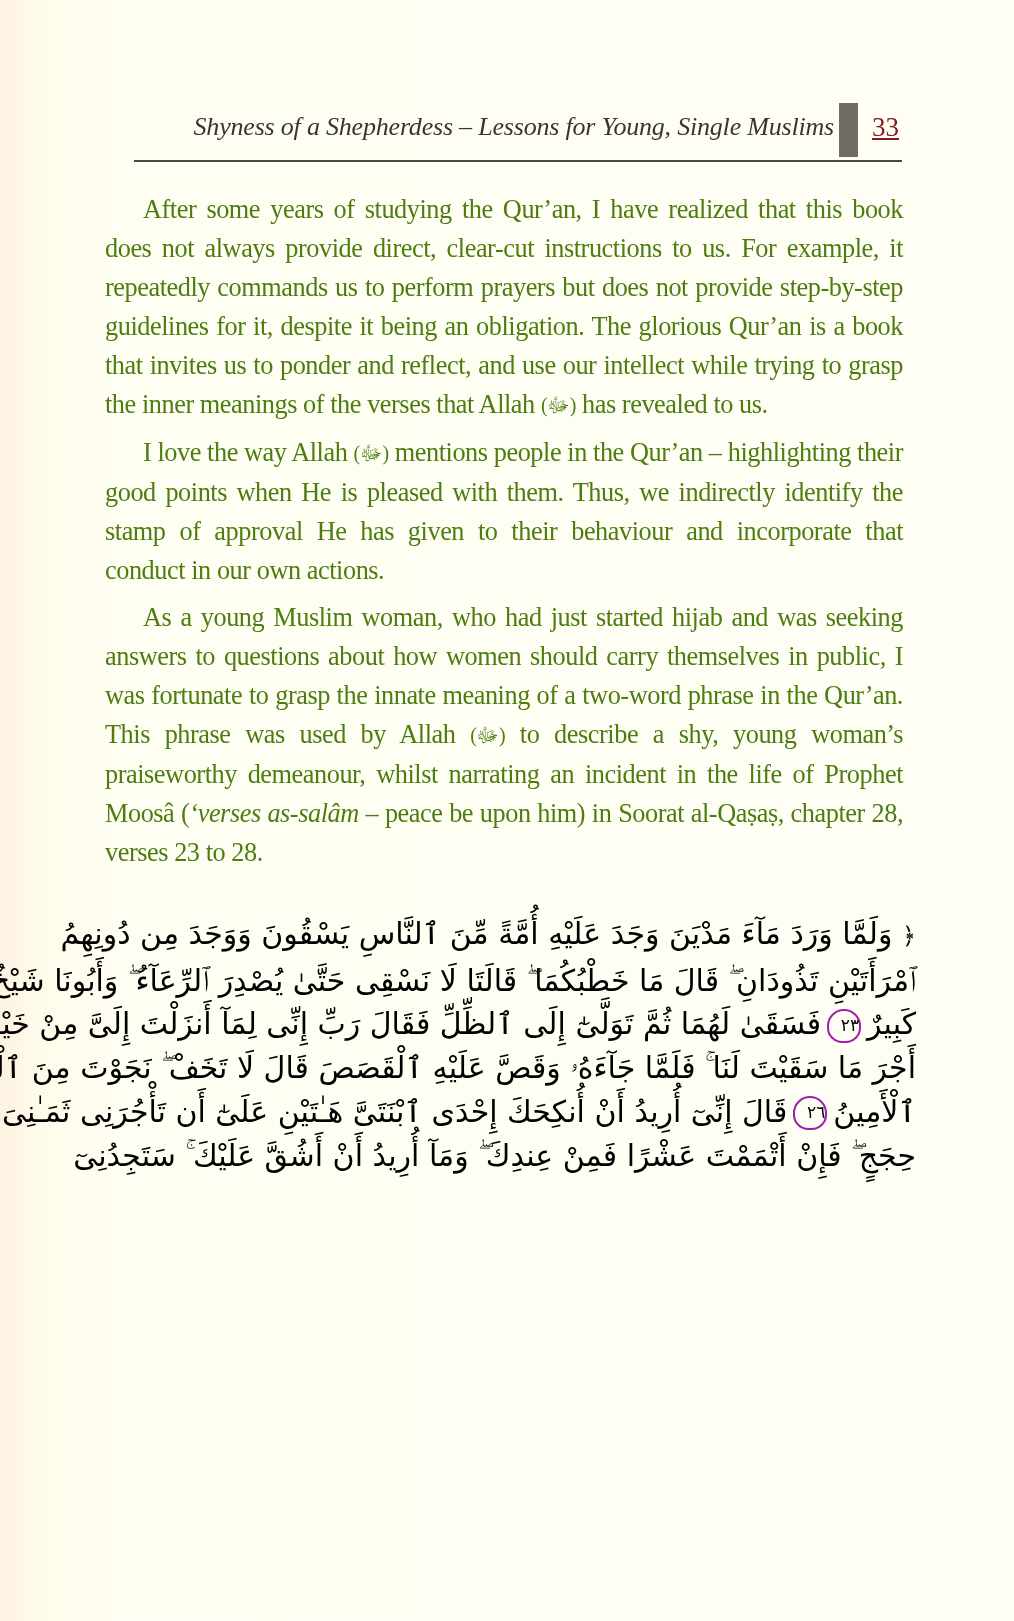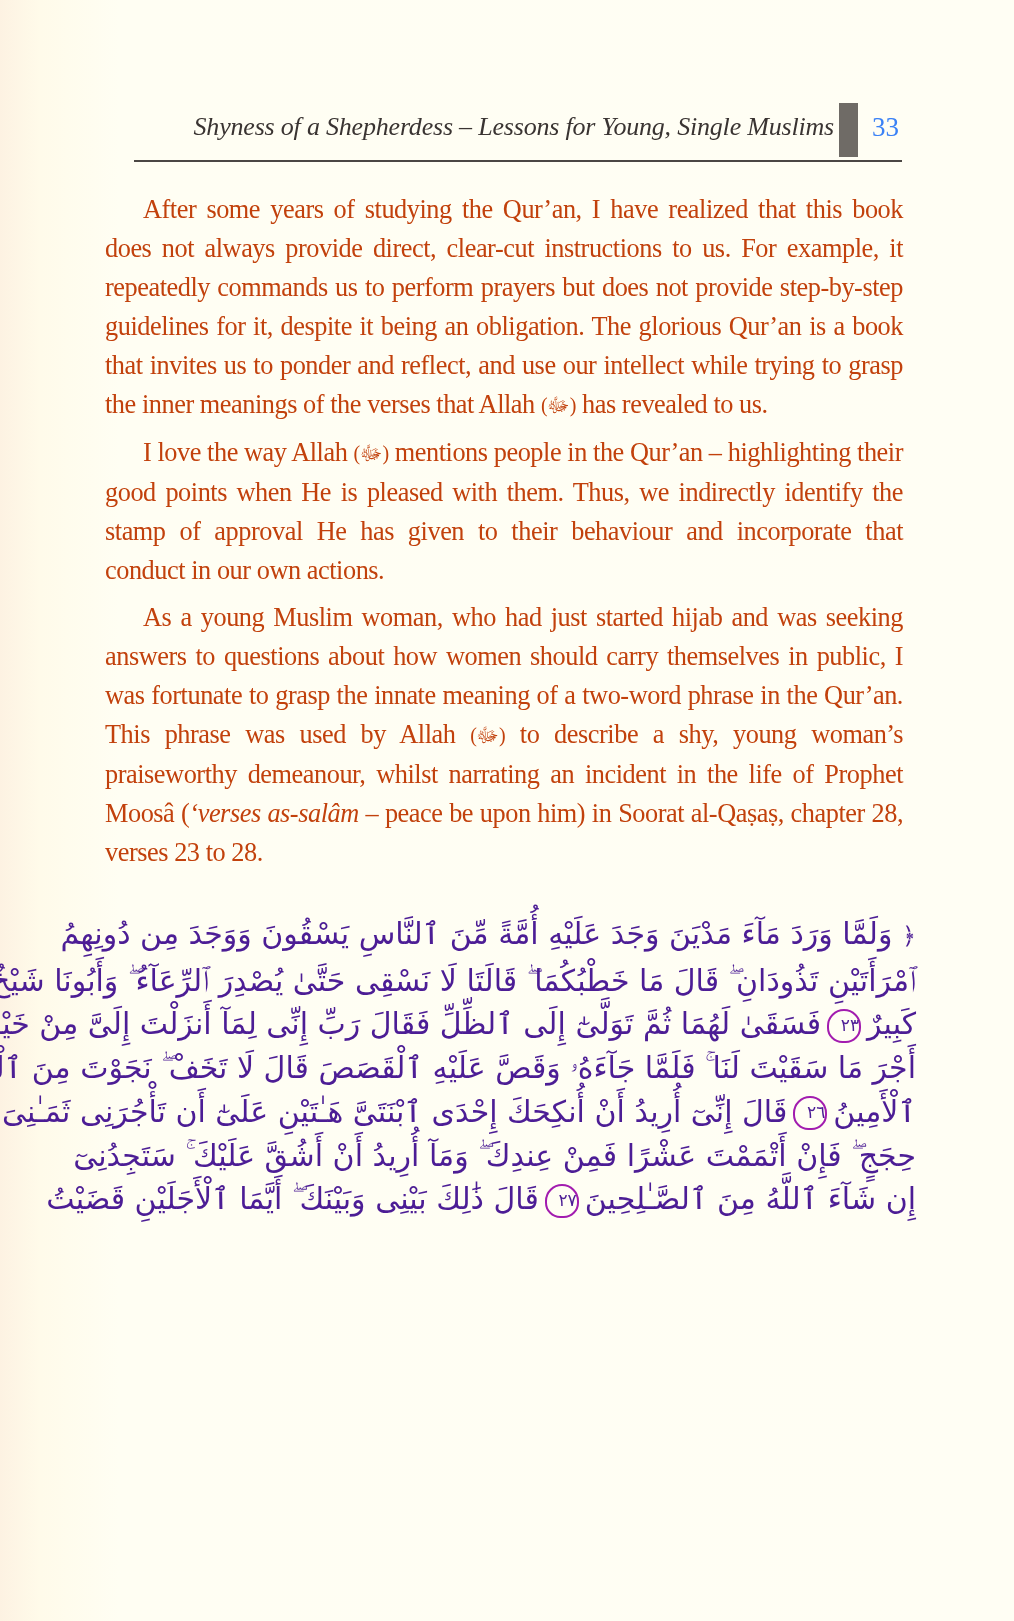--- a/index.html
+++ b/index.html
@@ -15,39 +15,39 @@
     font-family: "Liberation Serif", serif; font-style: italic;
     font-size: 26px; color: #3a3432; letter-spacing: -0.2px;
     text-align: right; white-space: nowrap;
   }
   .head-tab {
     position: absolute; left: 815px; top: 103px; width: 19px; height: 54px;
     background: #6f6b66;
   }
   .page-number {
     position: absolute; left: 848px; top: 112px;
-    font-family: "Liberation Serif", serif; font-size: 27px; color: #3b82f6;
+    font-family: "Liberation Serif", serif; font-size: 27px; color: #7f1d1d; text-decoration: underline;
   }
   .head-rule {
     position: absolute; left: 110px; top: 160px; width: 768px; height: 2px;
     background: #4b4744;
   }
   .body-text {
     position: absolute; left: 81px; top: 190px; width: 798px;
     font-family: "Liberation Serif", serif; font-size: 26.3px; line-height: 39px;
-    color: #c2410c; text-align: justify;
+    color: #4d7c0f; text-align: justify;
     letter-spacing: -0.45px;
   }
   .body-text p { margin: 0 0 8px 0; text-indent: 38px; }
   .body-text em { font-style: italic; }
   .salutation { font-size: 20px; vertical-align: 1px; }
   .arabic {
     position: absolute; left: 84px; top: 912px; width: 808px;
     direction: rtl; font-family: "DejaVu Sans", sans-serif;
-    font-size: 30px; line-height: 43.7px; color: #4c1d95;
+    font-size: 30px; line-height: 43.7px; color: #000000;
     text-align: justify; text-align-last: right;
   }
   .arabic .line { display: block; white-space: nowrap; text-align: justify; text-align-last: justify; }
   .arabic .last { text-align-last: right; }
   .ayah-mark {
     display: inline-block; font-size: 17px; line-height: 28px; width: 30px; height: 30px;
     border: 2px solid #a21caf; border-radius: 50% 50% 45% 45%;
     text-align: center; vertical-align: middle; margin: 0 6px;
   }
   .ref { font-size: 18px; margin-right: 8px; }
@@ -82,16 +82,15 @@
     </p>
   </div>
 
   <div class="arabic">
     <span class="line"><span class="bracket">﴿</span> <span>وَلَمَّا وَرَدَ مَآءَ مَدْيَنَ وَجَدَ عَلَيْهِ أُمَّةً مِّنَ ٱلنَّاسِ يَسْقُونَ وَوَجَدَ مِن دُونِهِمُ</span></span>
     <span class="line"><span>ٱمْرَأَتَيْنِ تَذُودَانِ ۖ قَالَ مَا خَطْبُكُمَا ۖ قَالَتَا لَا نَسْقِى حَتَّىٰ يُصْدِرَ ٱلرِّعَآءُ ۖ وَأَبُونَا شَيْخٌ</span></span>
     <span class="line"><span>كَبِيرٌ</span><span class="ayah-mark">٢٣</span><span>فَسَقَىٰ لَهُمَا ثُمَّ تَوَلَّىٰٓ إِلَى ٱلظِّلِّ فَقَالَ رَبِّ إِنِّى لِمَآ أَنزَلْتَ إِلَىَّ مِنْ خَيْرٍ</span></span>
     <span class="line"><span>أَجْرَ مَا سَقَيْتَ لَنَا ۚ فَلَمَّا جَآءَهُۥ وَقَصَّ عَلَيْهِ ٱلْقَصَصَ قَالَ لَا تَخَفْ ۖ نَجَوْتَ مِنَ ٱلْقَوْمِ</span></span>
     <span class="line"><span>ٱلْأَمِينُ</span><span class="ayah-mark">٢٦</span><span>قَالَ إِنِّىٓ أُرِيدُ أَنْ أُنكِحَكَ إِحْدَى ٱبْنَتَىَّ هَـٰتَيْنِ عَلَىٰٓ أَن تَأْجُرَنِى ثَمَـٰنِىَ</span></span>
     <span class="line"><span>حِجَجٍ ۖ فَإِنْ أَتْمَمْتَ عَشْرًا فَمِنْ عِندِكَ ۖ وَمَآ أُرِيدُ أَنْ أَشُقَّ عَلَيْكَ ۚ سَتَجِدُنِىٓ</span></span>
-    <span class="line"><span>إِن شَآءَ ٱللَّهُ مِنَ ٱلصَّـٰلِحِينَ</span><span class="ayah-mark">٢٧</span><span>قَالَ ذَٰلِكَ بَيْنِى وَبَيْنَكَ ۖ أَيَّمَا ٱلْأَجَلَيْنِ قَضَيْتُ</span></span>
   </div>
 
 </div>
 
 </body></html>

